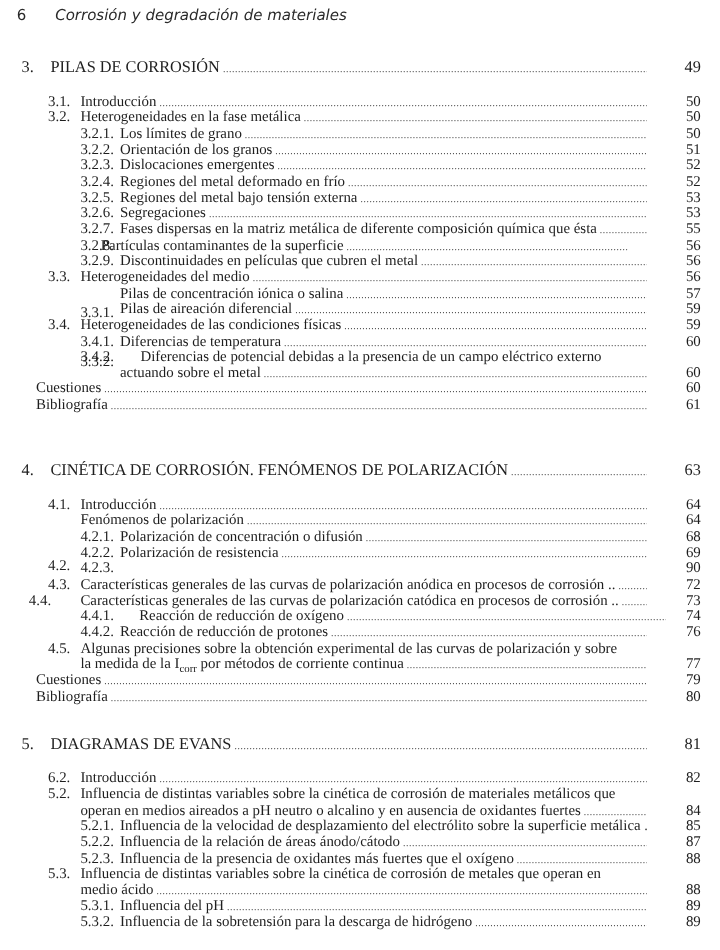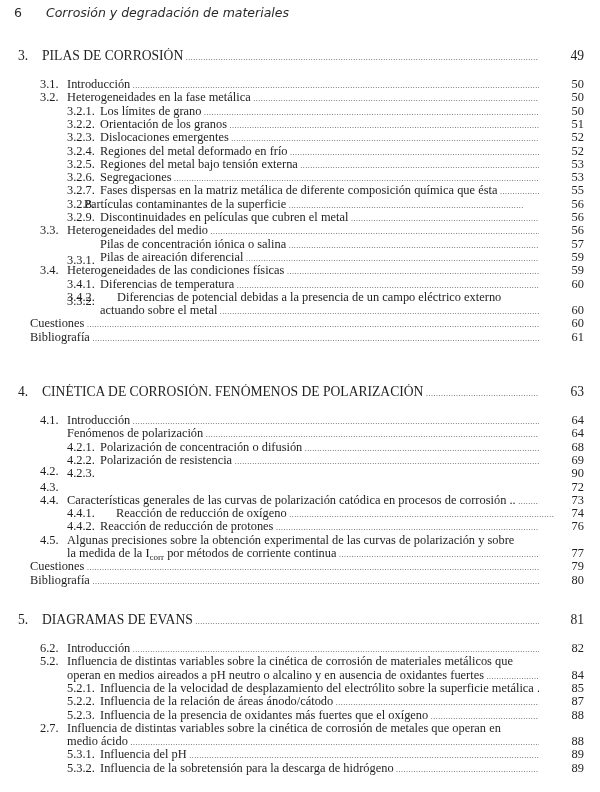--- a/index.html
+++ b/index.html
@@ -156,24 +156,25 @@
       <span class="num" style="left: 67px;">4.2.2.</span>
       <span class="text dotted" style="left: 100px; width: 439px;">Polarización de resistencia</span>
       <span class="page">69</span>
     </div>
     <div class="row" style="top: 466.2px;">
       <span class="num" style="left: 67px;">4.2.3.</span>
       <span class="page">90</span>
     </div>
     <div class="row" style="top: 479.5px;">
       <span class="num" style="left: 40px;">4.3.</span>
+      <span class="text dotted" style="left: 67px; width: 472px;">Características generales de las curvas de polarización anódica en procesos de corrosión ..</span>
       <span class="page">72</span>
     </div>
     <div class="row" style="top: 492.8px;">
-      <span class="num" style="left: 40px;">4.4.</span>
+      <span class="num" style="left: 24px;">4.4.</span>
       <span class="text dotted" style="left: 67px; width: 472px;">Características generales de las curvas de polarización catódica en procesos de corrosión ..</span>
       <span class="page">73</span>
     </div>
     <div class="row" style="top: 506.1px;">
       <span class="num" style="left: 67px;">4.4.1.</span>
       <span class="text dotted" style="left: 116px; width: 439px;">Reacción de reducción de oxígeno</span>
       <span class="page">74</span>
     </div>
     <div class="row" style="top: 519.4px;">
       <span class="num" style="left: 67px;">4.4.2.</span>
@@ -223,21 +224,21 @@
       <span class="num" style="left: 67px;">5.2.2.</span>
       <span class="text dotted" style="left: 100px; width: 439px;">Influencia de la relación de áreas ánodo/cátodo</span>
       <span class="page">87</span>
     </div>
     <div class="row" style="top: 707.5px;">
       <span class="num" style="left: 67px;">5.2.3.</span>
       <span class="text dotted" style="left: 100px; width: 439px;">Influencia de la presencia de oxidantes más fuertes que el oxígeno</span>
       <span class="page">88</span>
     </div>
     <div class="row" style="top: 720.8px;">
-      <span class="num" style="left: 40px;">2.7.</span>
+      <span class="num" style="left: 40px;">5.3.</span>
       <span class="text" style="left: 67px; width: 472px;">Influencia de distintas variables sobre la cinética de corrosión de metales que operan en</span>
     </div>
     <div class="row" style="top: 734.1px; padding-left: 27px;">
       <span class="text dotted" style="left: 67px; width: 472px;">medio ácido</span>
       <span class="page">88</span>
     </div>
     <div class="row" style="top: 747.4px;">
       <span class="num" style="left: 67px;">5.3.1.</span>
       <span class="text dotted" style="left: 100px; width: 439px;">Influencia del pH</span>
       <span class="page">89</span>

